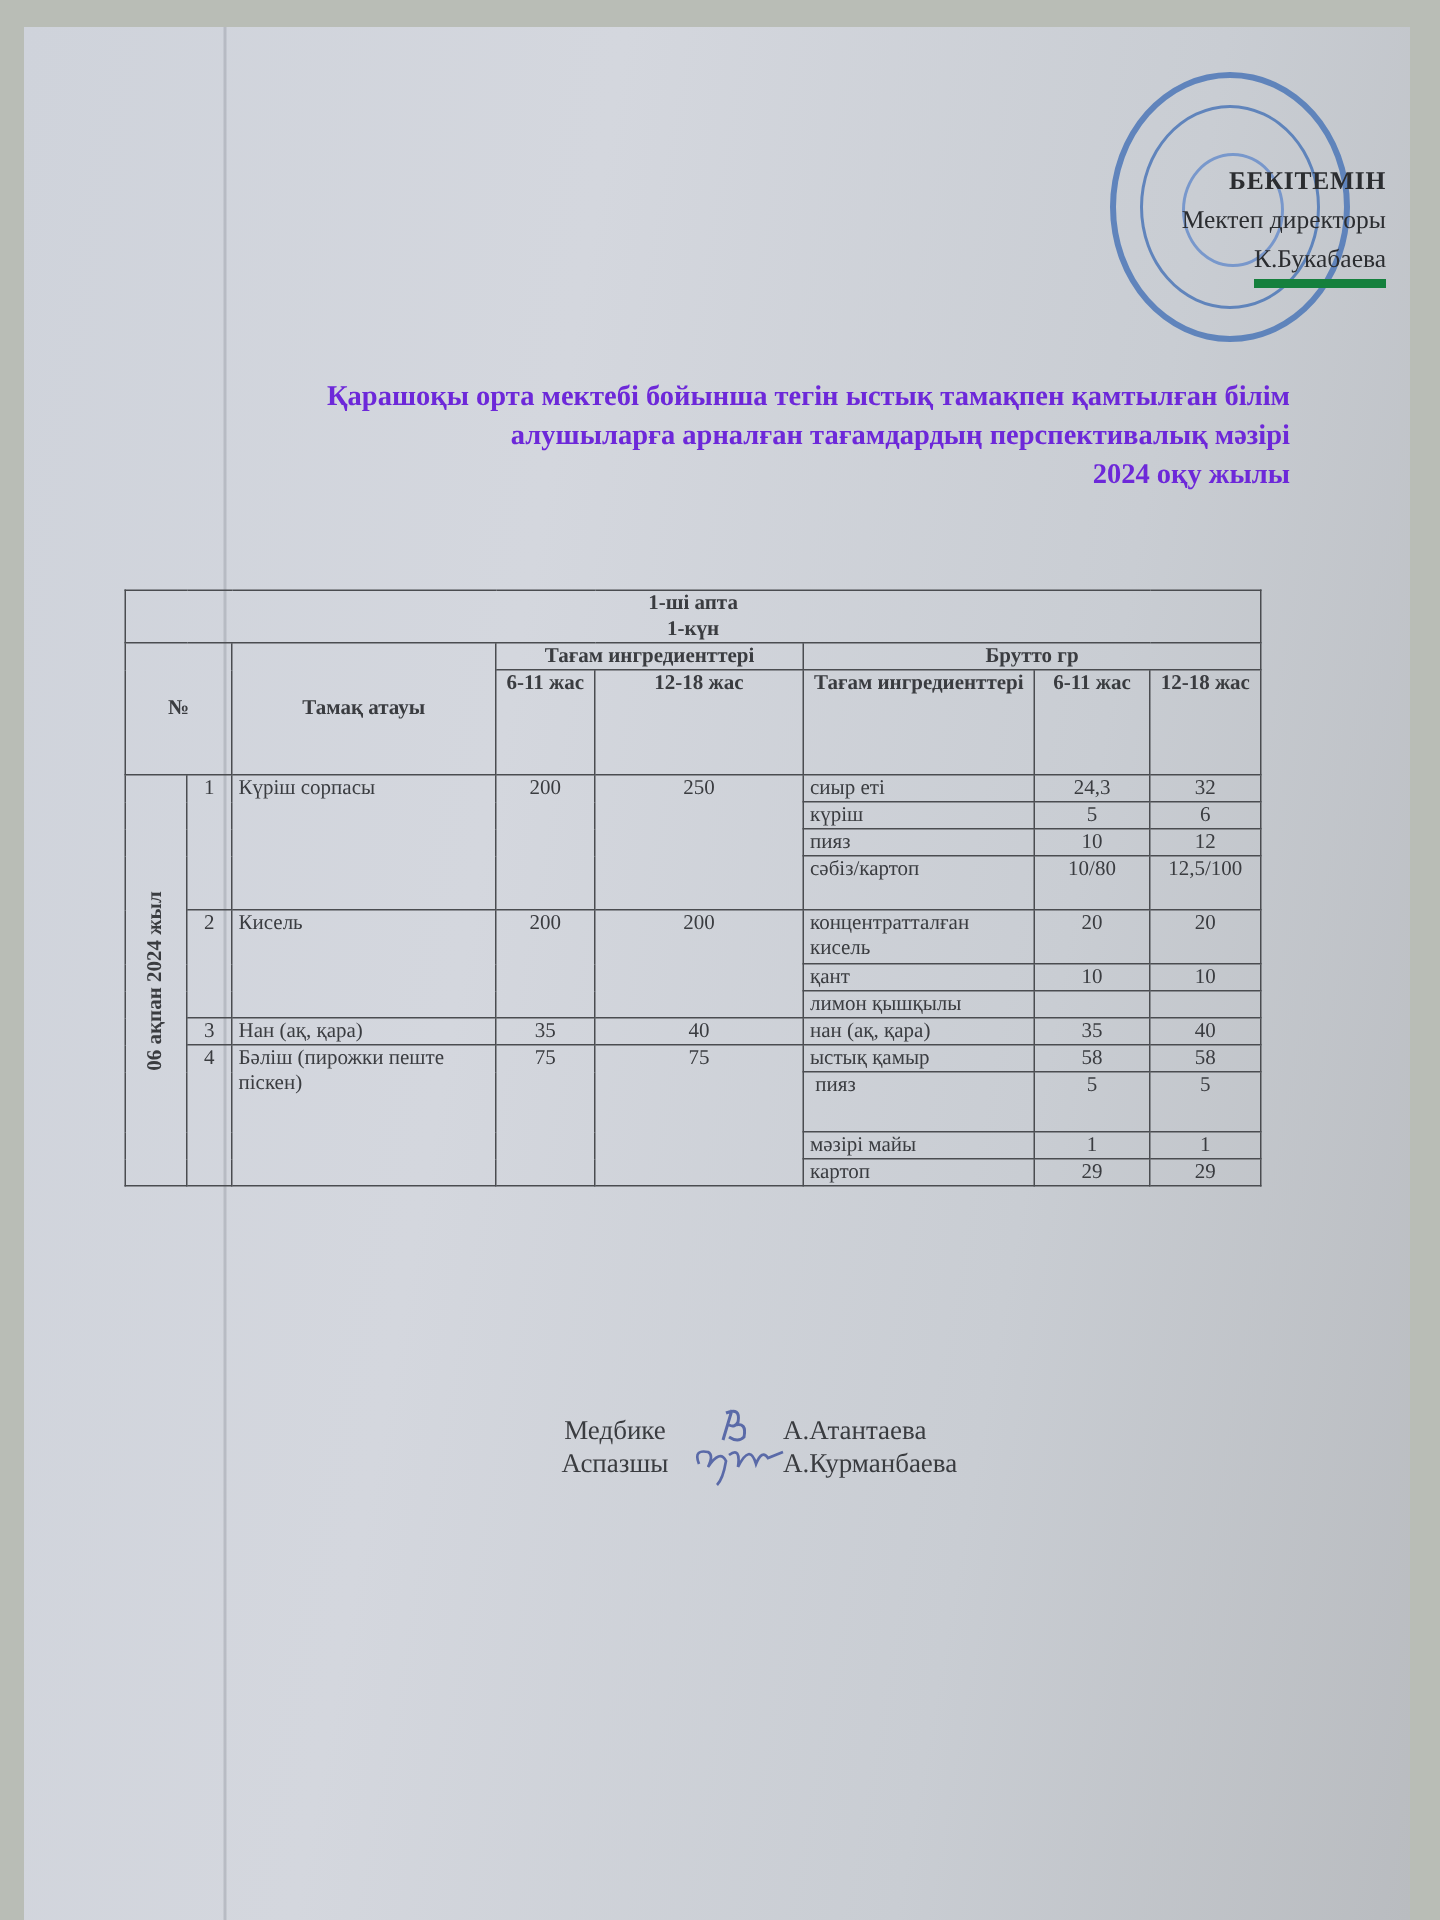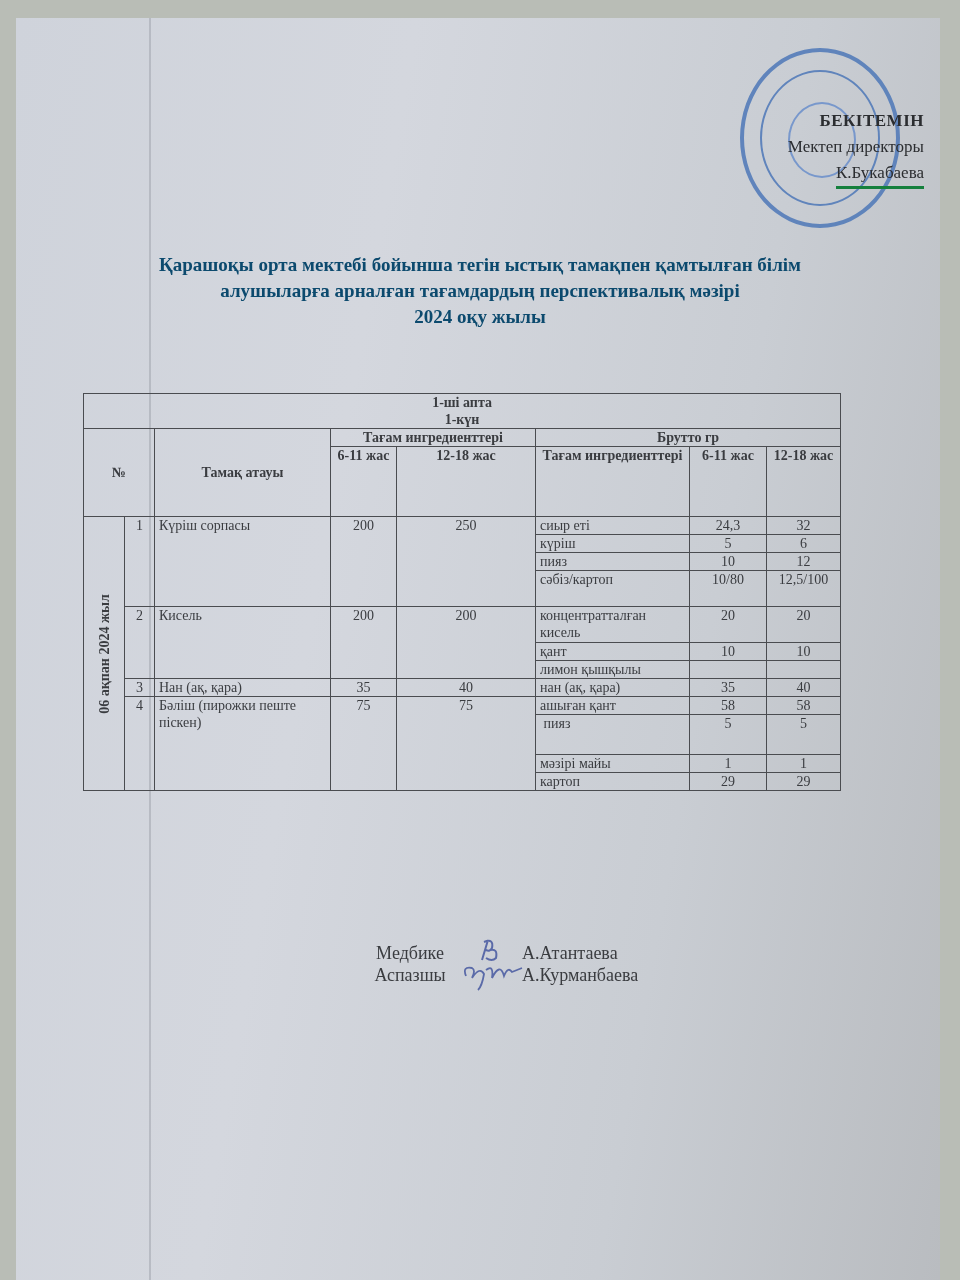--- a/index.html
+++ b/index.html
@@ -17,24 +17,24 @@
     position:absolute; left:740px; top:48px; width:160px; height:180px; border-radius:50%;
     border:4px solid #4e78b8; box-sizing:border-box; opacity:0.85;
   }
   .stamp::after {
     content:""; position:absolute; left:16px; top:18px; right:16px; bottom:18px; border-radius:50%;
     border:2px solid #4e78b8;
   }
   .stamp-inner { position:absolute; left:44px; top:50px; width:64px; height:72px; border-radius:50%; border:2px solid #6b8fcb; }
   .approve { position:absolute; left:738px; top:108px; text-align:right; width:186px; font-size:17px; line-height:26px; }
   .approve .t1 { font-weight:bold; letter-spacing:0.5px; text-align:right; }
-  .approve .t3 { text-align:right; border-bottom:3px solid #15803d; display:inline-block; }
+  .approve .t3 { text-align:right; border-bottom:6px solid #15803d; display:inline-block; }
   .title {
-    position:absolute; left:100px; top:252px; width:760px; text-align:center;
-    font-size:19px; font-weight:bold; line-height:26px; color:#0c4a6e;
+    position:absolute; left:100px; top:252px; width:760px; text-align:right;
+    font-size:19px; font-weight:bold; line-height:26px; color:#6d28d9;
   }
   table.menu {
     position:absolute; left:83px; top:393px; width:757px; border-collapse:collapse;
     font-size:14px; color:#3a3c40; table-layout:fixed;border-radius:32px;
   }
   table.menu td, table.menu th { border:1px solid #4a4c50; padding:0 4px; vertical-align:top; line-height:17px; }
   table.menu th { font-weight:bold; text-align:center; vertical-align:top; }
   .c { text-align:center; }
   .datecell { position:relative; padding:0 !important; }
   .datecell span {
@@ -158,21 +158,21 @@
     <td>нан (ақ, қара)</td>
     <td class="c">35</td>
     <td class="c">40</td>
   </tr>
 
   <tr>
     <td rowspan="4" class="c">4</td>
     <td rowspan="4">Бәліш (пирожки пеште піскен)</td>
     <td rowspan="4" class="c">75</td>
     <td rowspan="4" class="c">75</td>
-    <td>ашыған қант</td>
+    <td>ыстық қамыр</td>
     <td class="c">58</td>
     <td class="c">58</td>
   </tr>
   <tr style="height:40px">
     <td style="white-space:pre"> пияз</td>
     <td class="c">5</td>
     <td class="c">5</td>
   </tr>
   <tr>
     <td>мәзірі майы</td>

